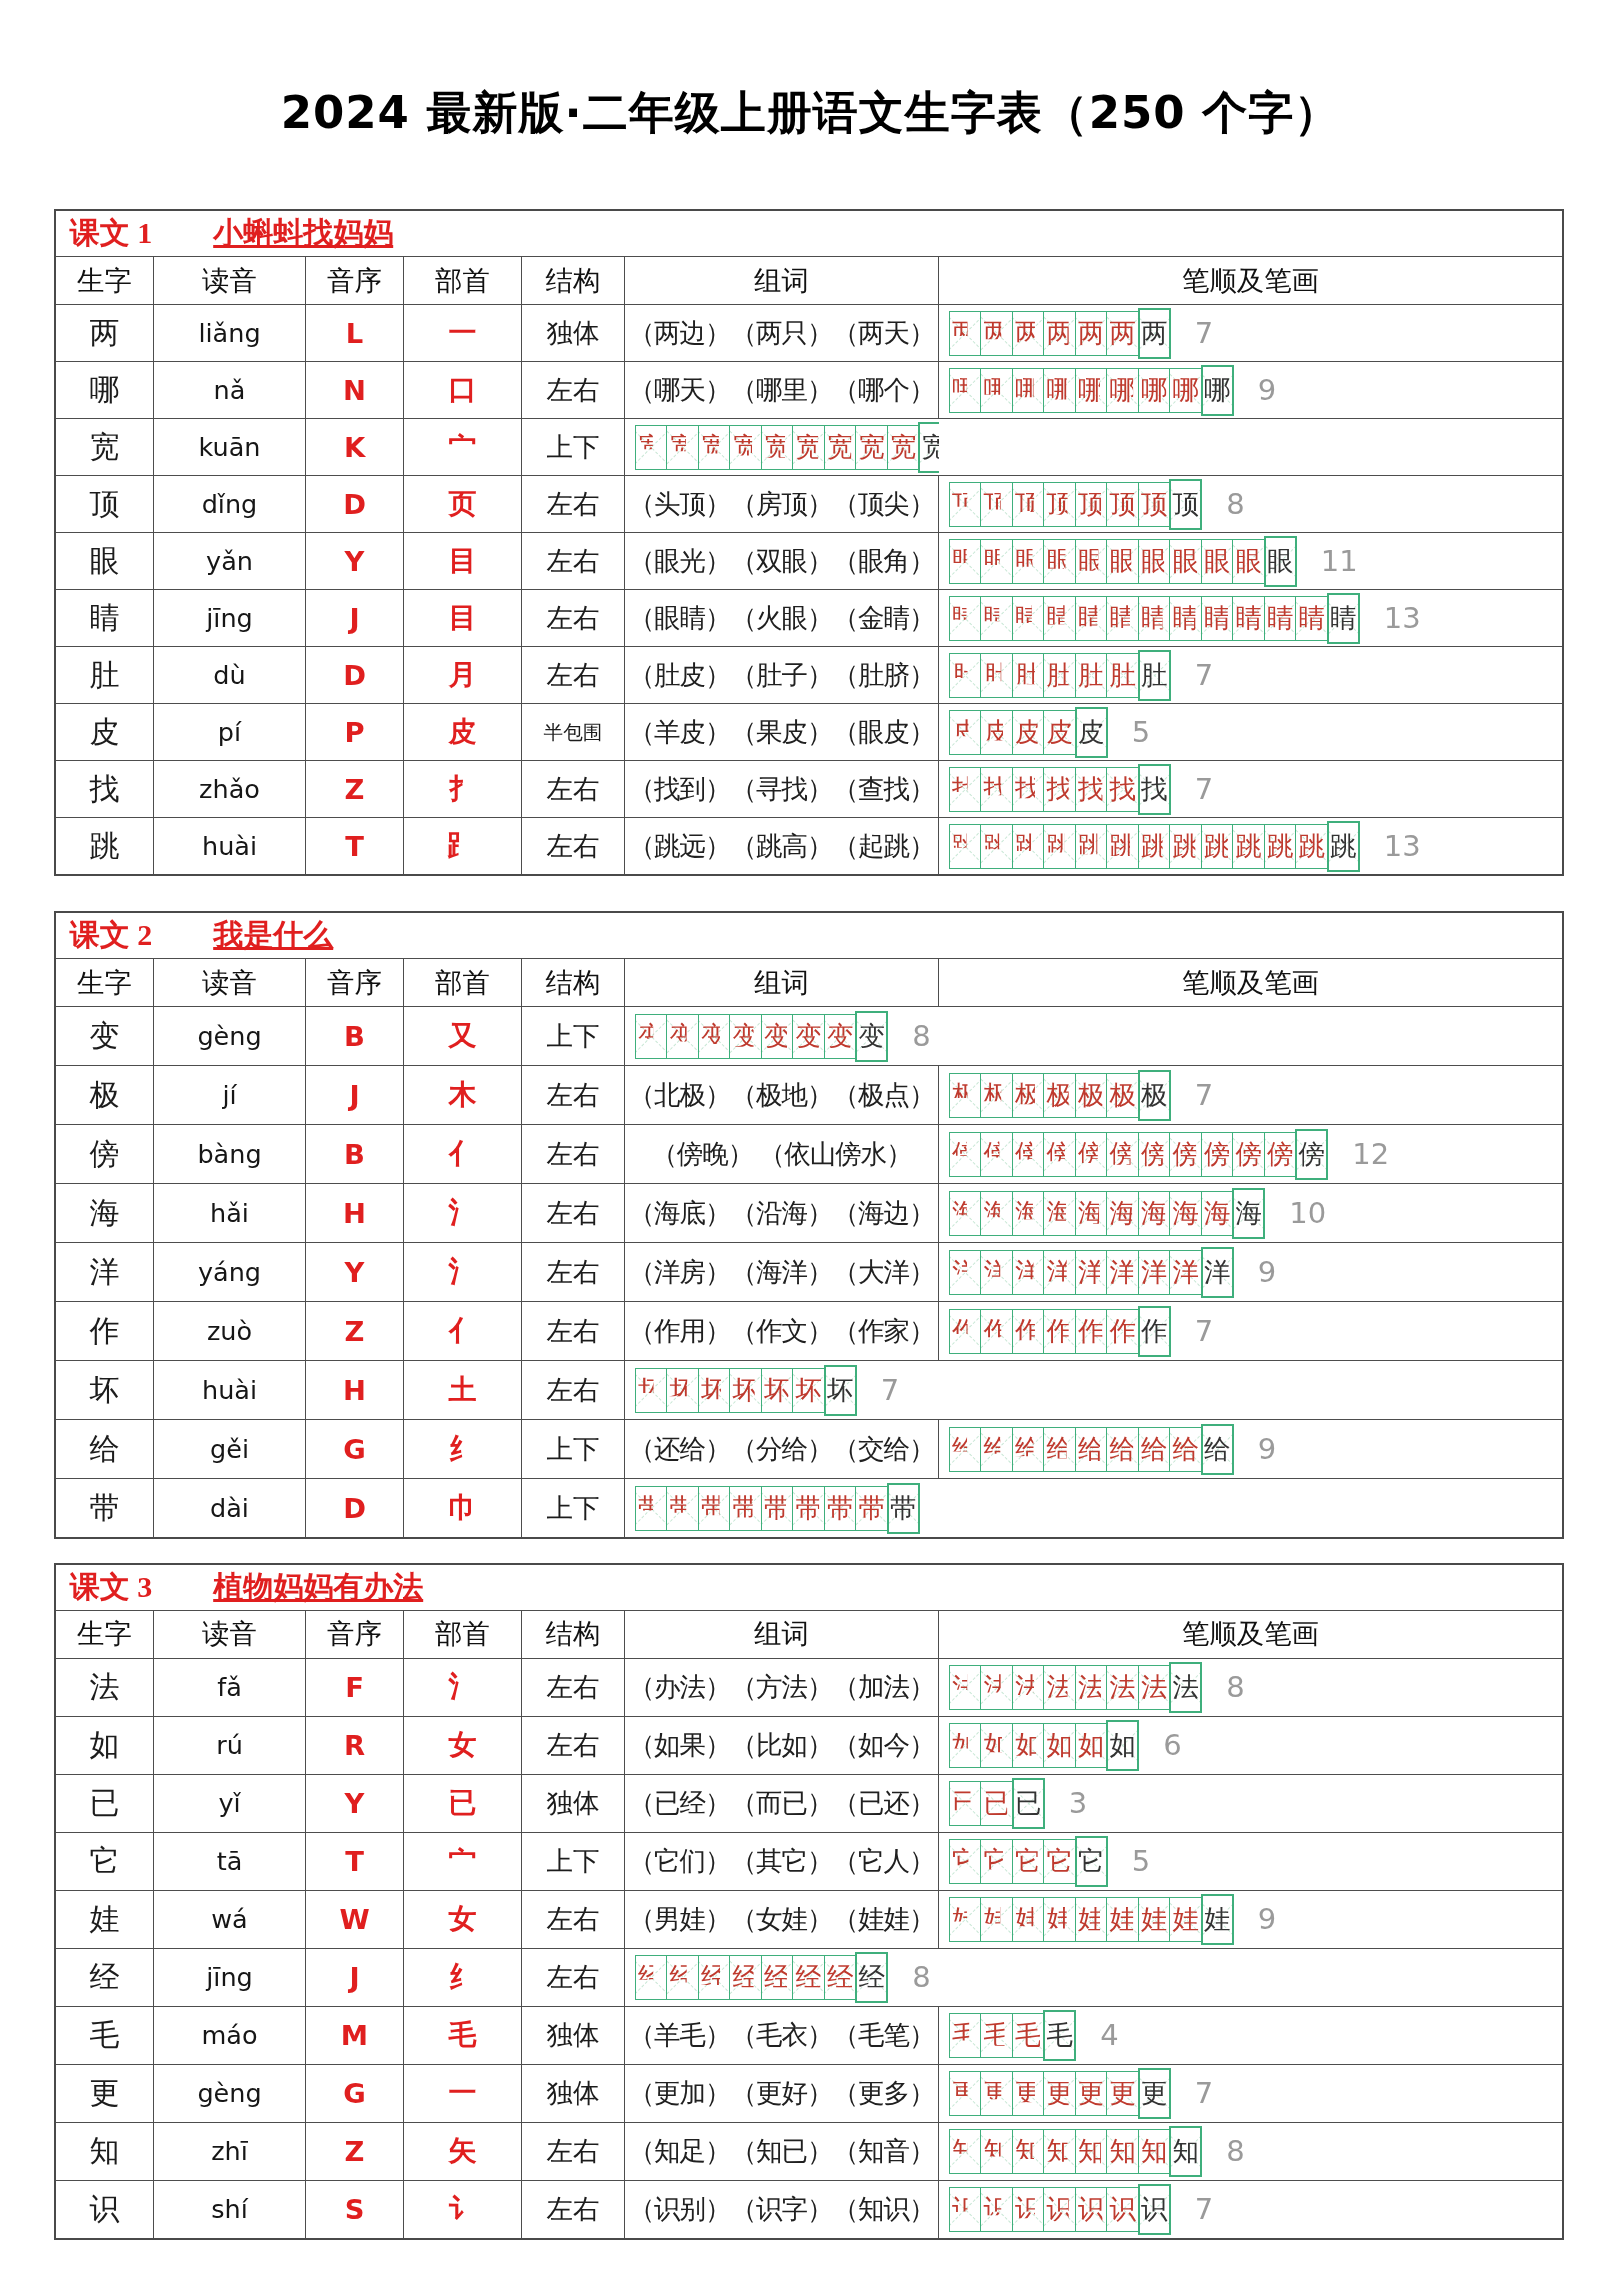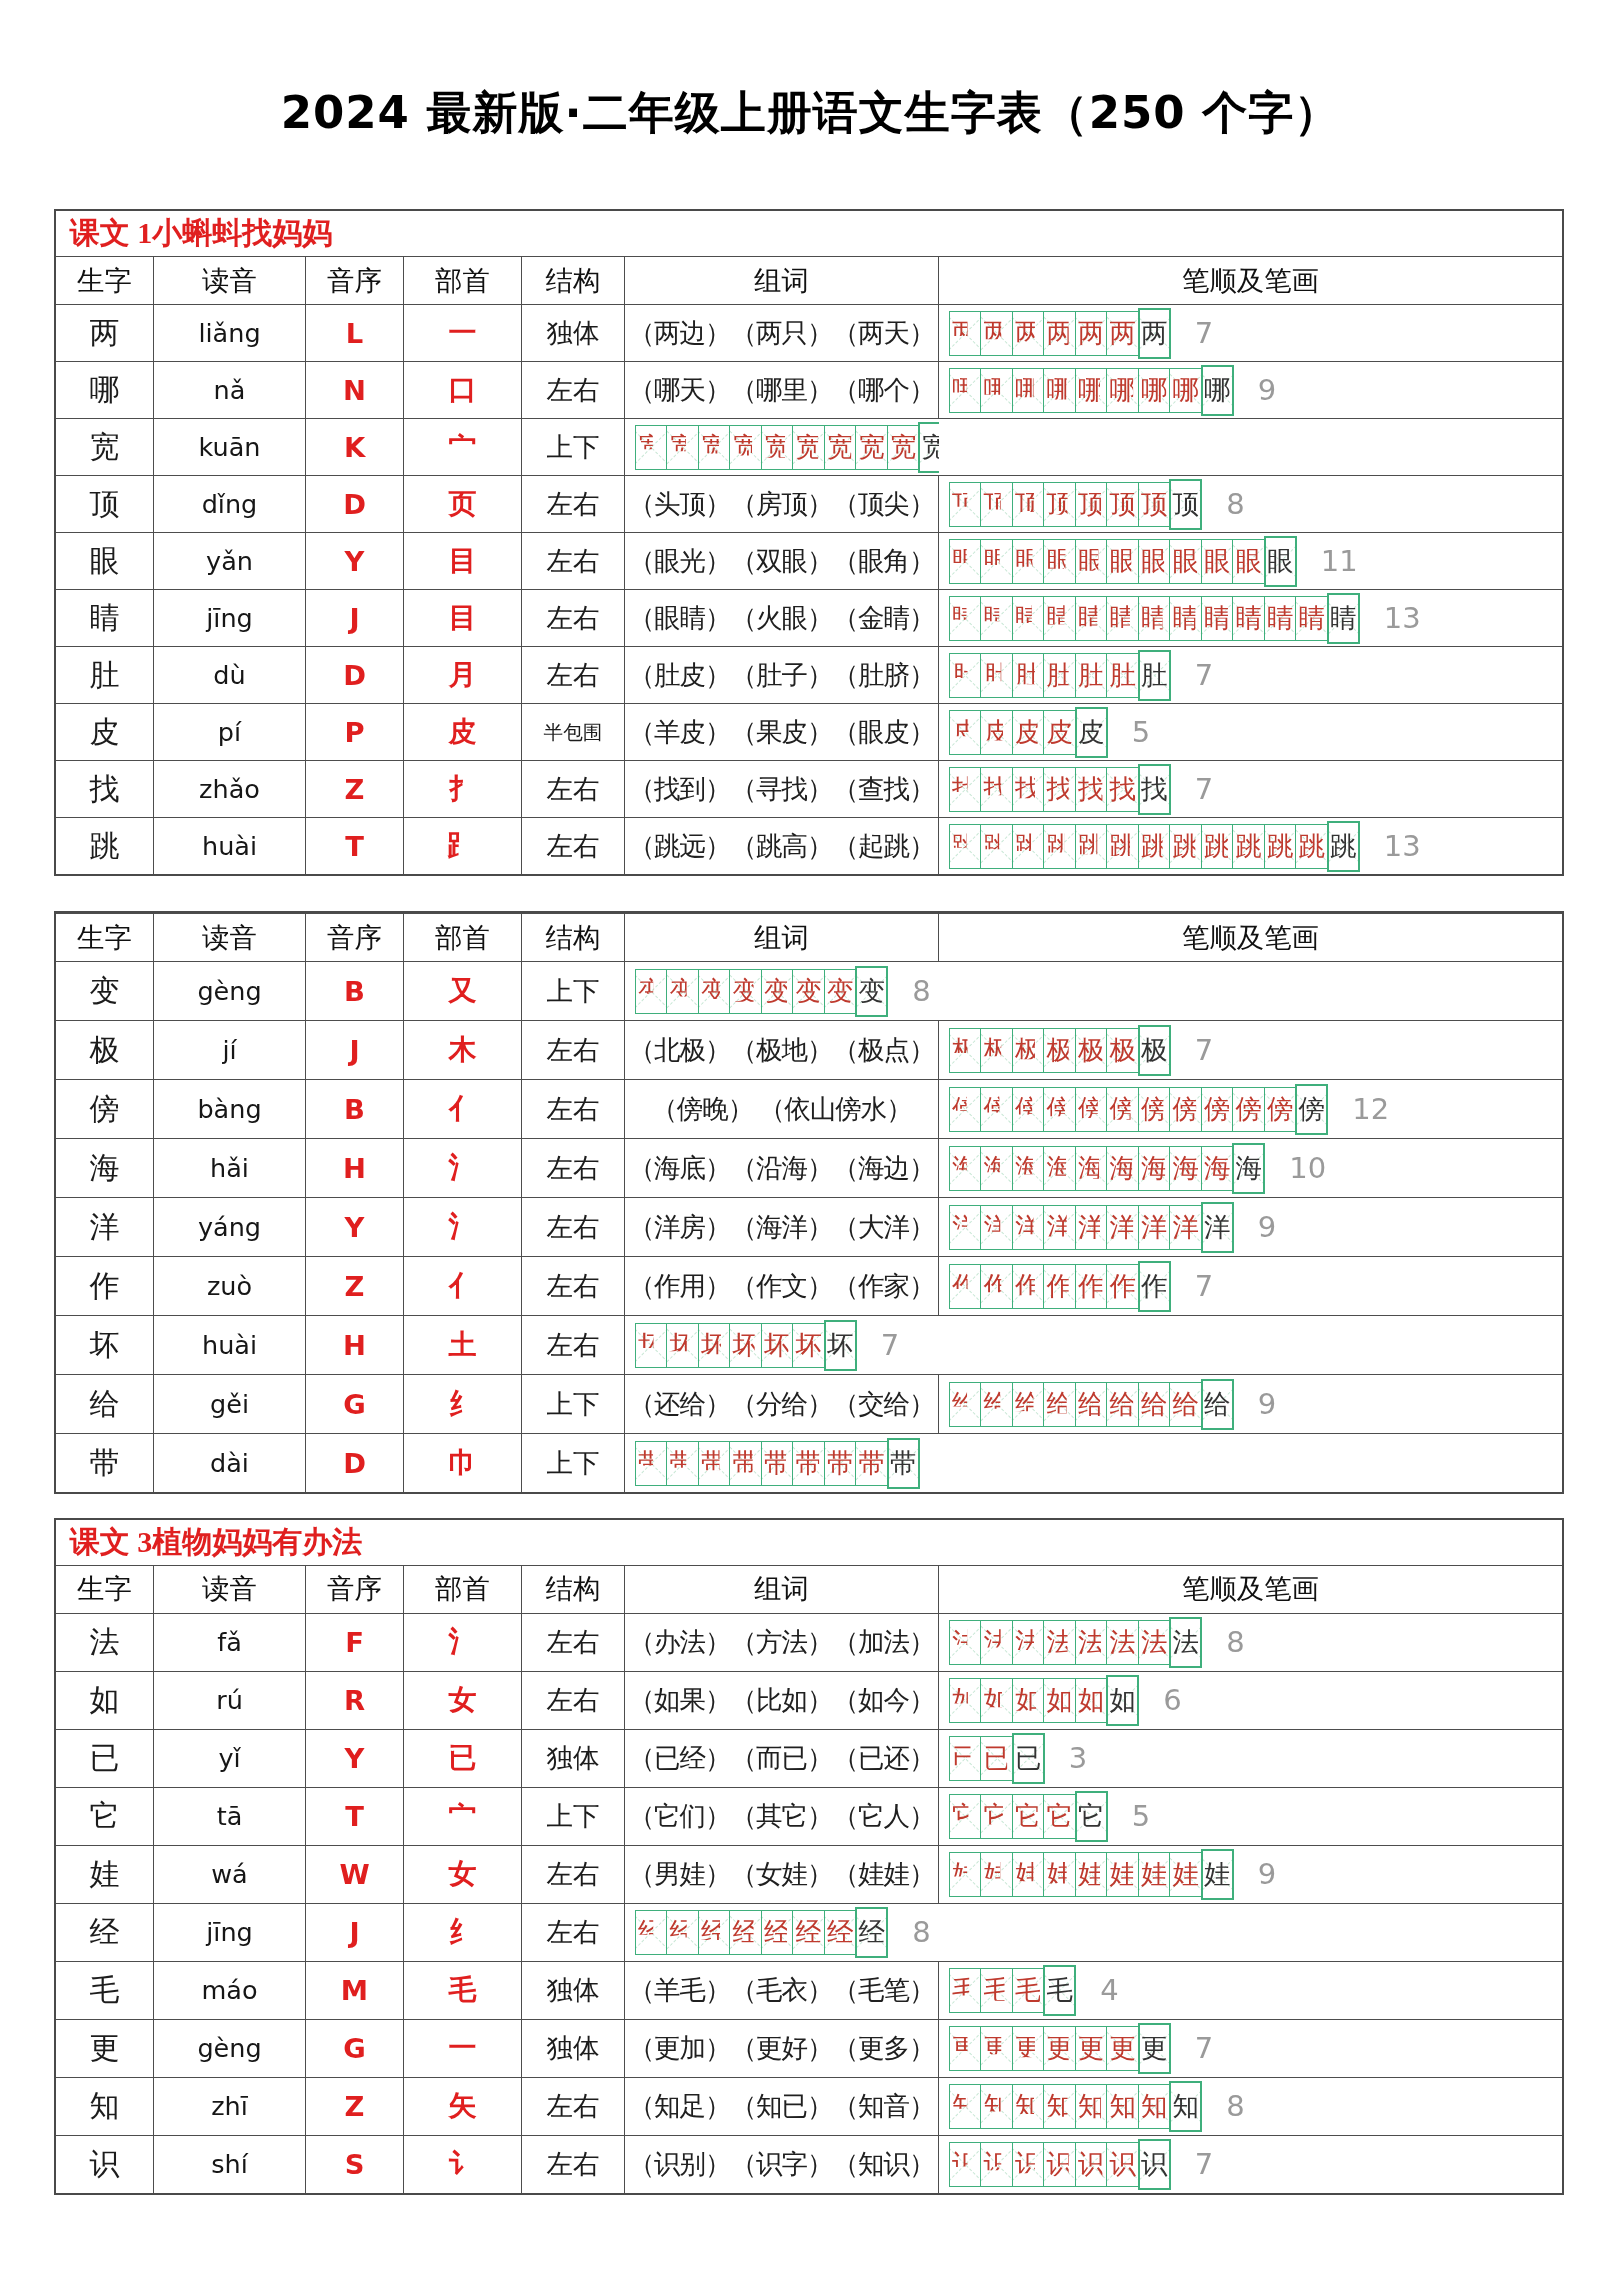--- a/index.html
+++ b/index.html
@@ -29,21 +29,21 @@
   .tbl.t1{margin-bottom:35px;}
   .tbl.t2{margin-bottom:23.5px;}
   .bar{
     height:45px;
     display:flex;align-items:center;
     padding-left:13.7px;
   }
   .lbl,.lname{
     color:#e01f1f;font-weight:700;font-size:30px;
   }
-  .lname{}
+  .lname{margin-left:61px;text-decoration:underline;}
   .trow{
     display:grid;
     grid-template-columns:98px 152px 98px 118px 103px 314px 1fr;
     border-top:1.5px solid #4d4d4d;
     align-items:stretch;
   }
   .t1 .trow{height:56px;}
   .t2 .trow{height:58px;}
   .t3 .trow{height:57px;}
   .trow.head{height:47px !important;}
@@ -510,20 +510,24 @@
               </div>
               <div class="sbox final">
                 <span class="sglyph" style="clip-path: inset(0px 0% 0% 0px); color: rgb(51, 51, 51);">跳</span>
               </div>
             </div>
             <span class="scount">13</span>
           </div>
         </div>
       </section>
       <section class="tbl t2">
+        <div class="bar">
+          <span class="lbl">课文 2</span>
+          <span class="lname">我是什么</span>
+        </div>
         <div class="trow head">
           <div class="cell c0 hc">生字</div>
           <div class="cell c1 hc">读音</div>
           <div class="cell c2 hc">音序</div>
           <div class="cell c3 hc">部首</div>
           <div class="cell c4 hc">结构</div>
           <div class="cell c5 hc">组词</div>
           <div class="cell c6 hc">笔顺及笔画</div>
         </div>
         <div class="trow">

